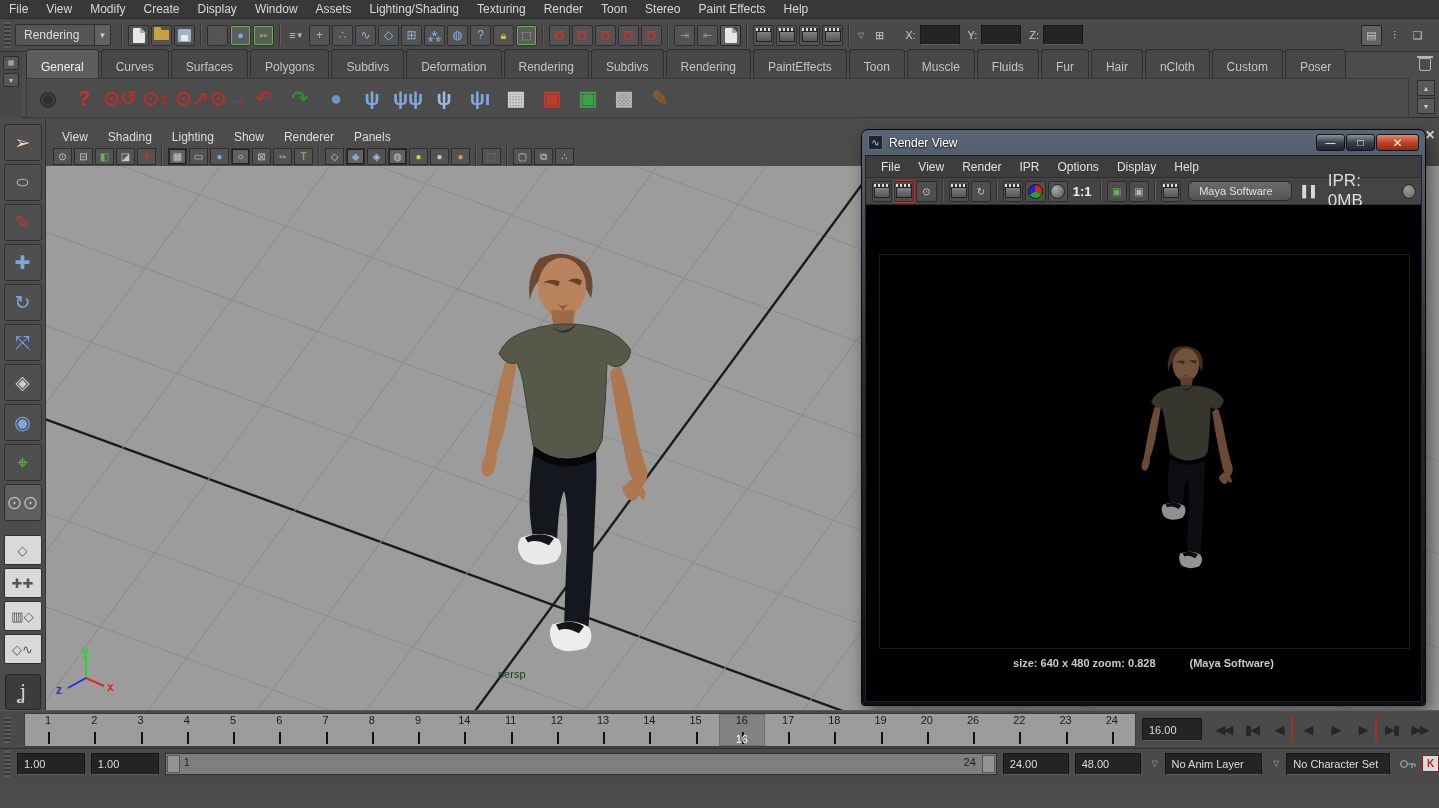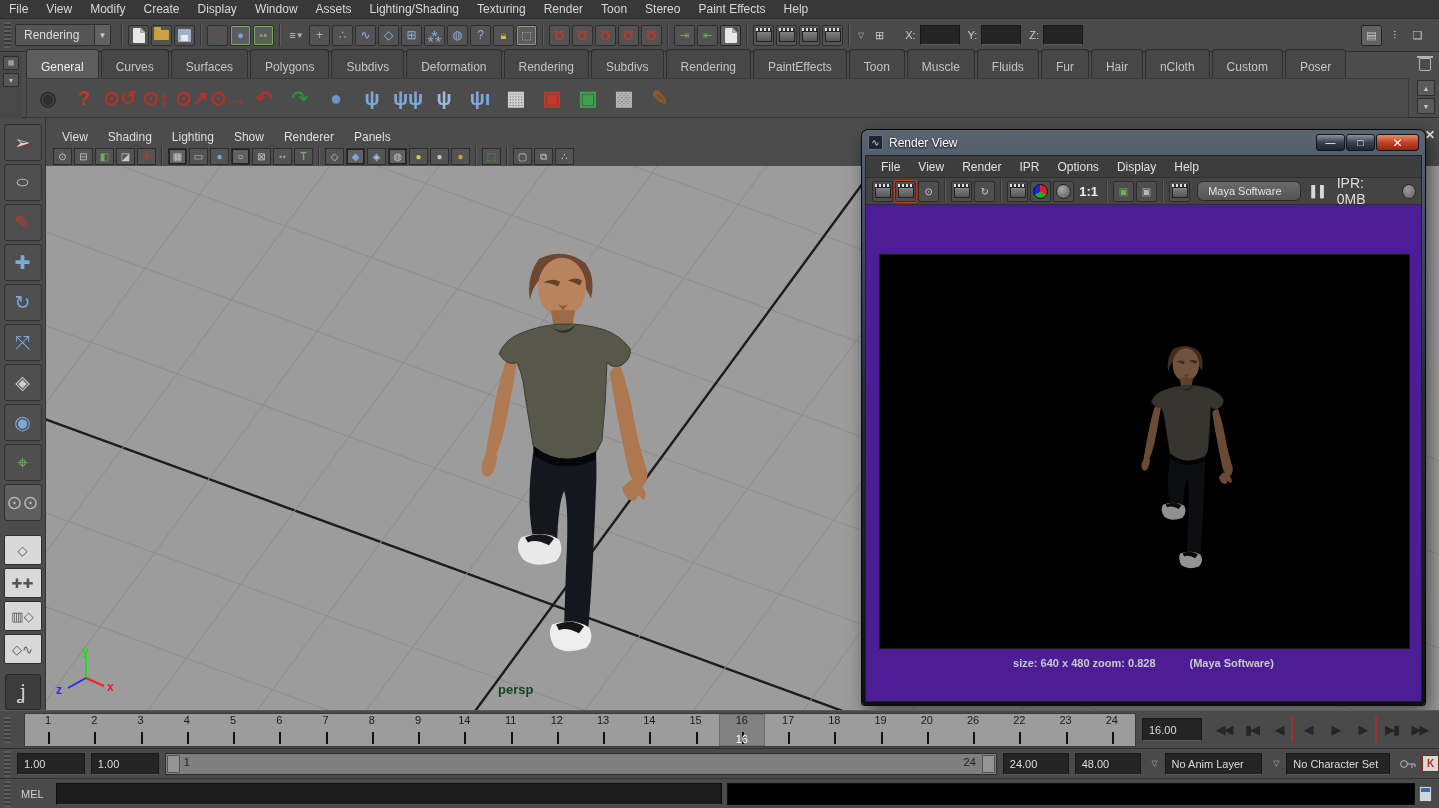--- a/index.html
+++ b/index.html
@@ -83,21 +83,21 @@
   
   .viewport { position:absolute; left:46px; top:118px; width:1393px; height:592px; background:#4c4c4c; }
   .vp-menubar { position:absolute; left:6px; top:10px; height:18px; display:flex; }
   .vp-menu { padding:0 10px; color:#dedede; line-height:18px; font-size:12px; }
   .vp-toolbar { position:absolute; left:6px; top:29px; height:19px; display:flex; align-items:center; }
   .vic { width:19px; height:17px; background:#535353; border:1px solid #2d2d2d; display:flex;
     align-items:center; justify-content:center; font-size:10px; color:#c6c6c6; margin:0 1px; }
   .vic.on { background:#616161; box-shadow:inset 0 0 0 1px #222; }
   .vp-close { position:absolute; right:4px; top:10px; color:#e8e8e8; font-size:12px; font-weight:bold; }
   .vp-canvas { position:absolute; left:0; top:48px; width:1393px; height:544px; background:#9c9c9c; overflow:hidden; }
-  .persp-label { position:absolute; left:452px; top:516px; color:#14461f; font-weight:bold; font-size:13px; }
+  .persp-label { position:absolute; left:452px; top:502px; color:#14461f; font-weight:normal; font-size:11px; }
   .char-vp { position:absolute; left:409px; top:77px; }
   .axis-pod { position:absolute; left:8px; top:480px; }
 
   
   .render-window { position:absolute; left:862px; top:130px; width:563px; height:575px;
     background:linear-gradient(#5a6573,#232b35 45%,#0c1016); border-radius:6px 6px 3px 3px;
     box-shadow:0 0 0 1px #05070a, 4px 7px 18px rgba(0,0,0,.55); }
   .rv-titlebar { height:25px; display:flex; align-items:center; padding:0 6px; }
   .rv-appicon { width:15px; height:15px; background:#1d2630; border:1px solid #67717d; border-radius:2px;
     color:#cfd8e2; font-size:10px; display:flex; align-items:center; justify-content:center; margin-right:6px; }
@@ -115,23 +115,23 @@
   .rvic { width:22px; height:21px; background:#4e4e4e; border:1px solid #2c2c2c; border-radius:2px;
     display:flex; align-items:center; justify-content:center; margin:0 1px; color:#c9c9c9; font-size:10px; }
   .rvic.cur { box-shadow:0 0 0 1px #c0392b; }
   .rgbcirc { width:15px; height:15px; border-radius:50%;
     background:conic-gradient(#d22 0 120deg,#2a2 120deg 240deg,#22d 240deg); border:1px solid #111; }
   .alphacirc { width:15px; height:15px; border-radius:50%; background:radial-gradient(circle at 35% 30%,#aaa,#555); border:1px solid #222; }
   .ratio { font-weight:bold; color:#efefef; font-size:13px; width:auto; padding:0 3px; background:transparent; border:none;text-align:center; }
   .rv-dd { height:20px; background:linear-gradient(#6a6a6a,#555); border:1px solid #2a2a2a; border-radius:6px;
     color:#e2e2e2; font-size:11px; display:flex; align-items:center; padding:0 10px; margin:0 6px; min-width:104px; }
   .pausebtn { color:#d8d8d8; font-size:11px; letter-spacing:1px; margin:0 4px; font-weight:bold; }
-  .ipr-label { color:#ddd; font-size:14px; margin:0 4px; }
+  .ipr-label { color:#ddd; font-size:17px; margin:0 4px; }
   .prog-circ { width:15px; height:15px; border-radius:50%; background:radial-gradient(circle at 35% 30%,#999,#666); border:1px solid #2a2a2a; margin-left:4px; }
-  .rv-body { position:relative; height:498px; background:#4c1d95; }
+  .rv-body { position:relative; height:498px; background:#000000; }
   .rv-img { position:absolute; left:13px; top:49px; width:531px; height:395px; background:#000; border:1px solid #1a1a1a; }
   .char-rv { position:absolute; left:247px; top:85px; filter:brightness(.62) saturate(.9); }
   .rv-status { position:absolute; left:0; right:0; top:450px; text-align:center; color:#c9c9c9; font-weight:bold; font-size:11px; }
   .rv-status .row { display:flex; justify-content:center; gap:34px; line-height:16px; }
 
   
   .timeline { position:absolute; left:0; top:710px; width:1439px; height:38px; background:#4a4a4a;
     border-top:1px solid #5a5a5a; display:flex; align-items:center; }
   .tl-ruler { position:absolute; left:24px; top:2px; width:1112px; height:34px; background:#9c9c9c;
     border:1px solid #3a3a3a; display:flex; }
@@ -744,21 +744,14 @@
     <div class="rfield" style="width:98px">No Anim Layer</div>
     <div class="ddbtn">▽</div>
     <div class="rfield" style="width:104px">No Character Set</div>
     <svg class="keysvg" width="18" height="12">
       <circle cx="5" cy="6" r="3.4" stroke="#b5b5b5" fill="none"></circle>
       <path d="M8 6 h8 M13 6 v4 M16 6 v3" stroke="#b5b5b5" fill="none"></path>
     </svg>
     <div class="autokey">K</div>
   </div>
 
-  <div class="melline">
-    <div class="grip" style="margin-left:4px"></div>
-    <span class="mel-label">MEL</span>
-    <input class="mel-input" value="" style="">
-    <div class="mel-result"></div>
-    <div class="script-ic"></div>
-  </div>
 
 </div>
 
 </body></html>

